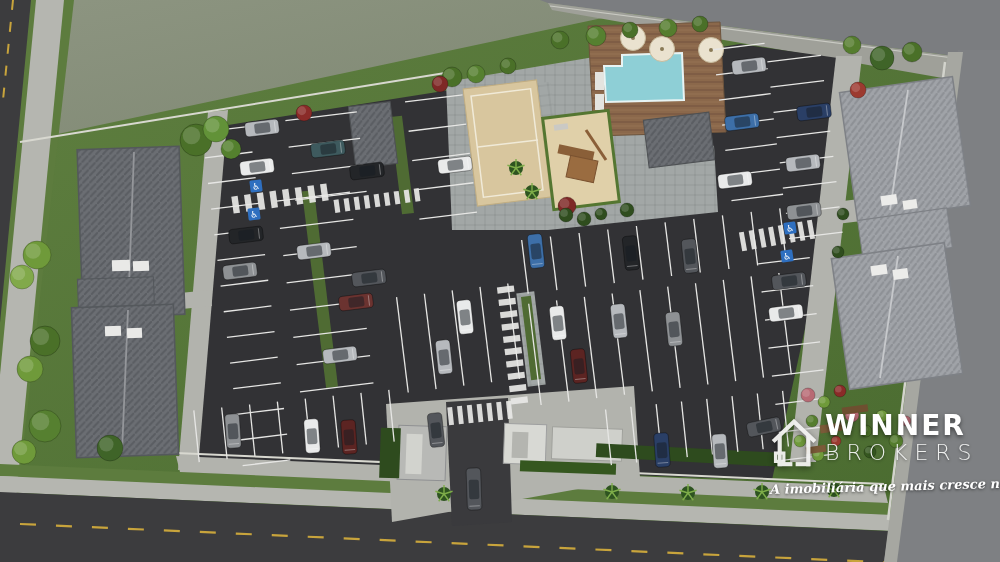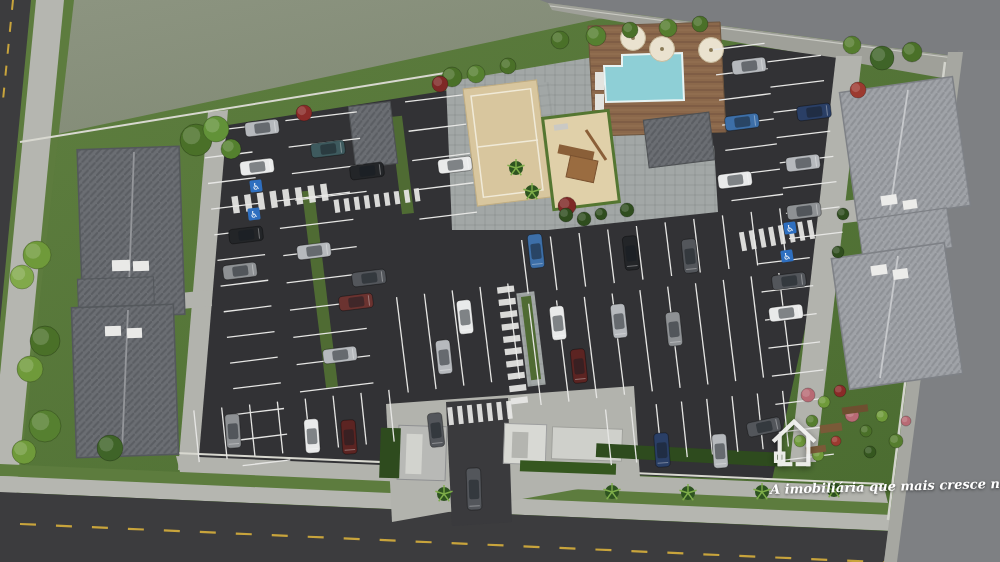--- a/index.html
+++ b/index.html
@@ -733,16 +733,20 @@
       <svg class="house-ic" width="48" height="60" viewBox="0 0 52 62">
         <g fill="none" stroke="#f2f2f0" stroke-width="4.5" stroke-linecap="square">
           <path d="M5 29 L26 9 L47 29"></path>
           <path d="M10.5 26 V55"></path>
           <path d="M41.5 26 V55"></path>
           <path d="M10.5 55 H22"></path>
           <path d="M41.5 55 H30"></path>
         </g>
         <rect x="6" y="43" width="9" height="9" fill="none" stroke="#f2f2f0" stroke-width="3.5"></rect>
       </svg>
+      <div class="brand">
+        <div class="l1">WINNER</div>
+        <div class="l2">BROKERS</div>
+      </div>
     </div>
     <div class="tagline">A imobiliária que mais cresce no Brasil!</div>
   </div>
 </div>
 
 </body></html>

